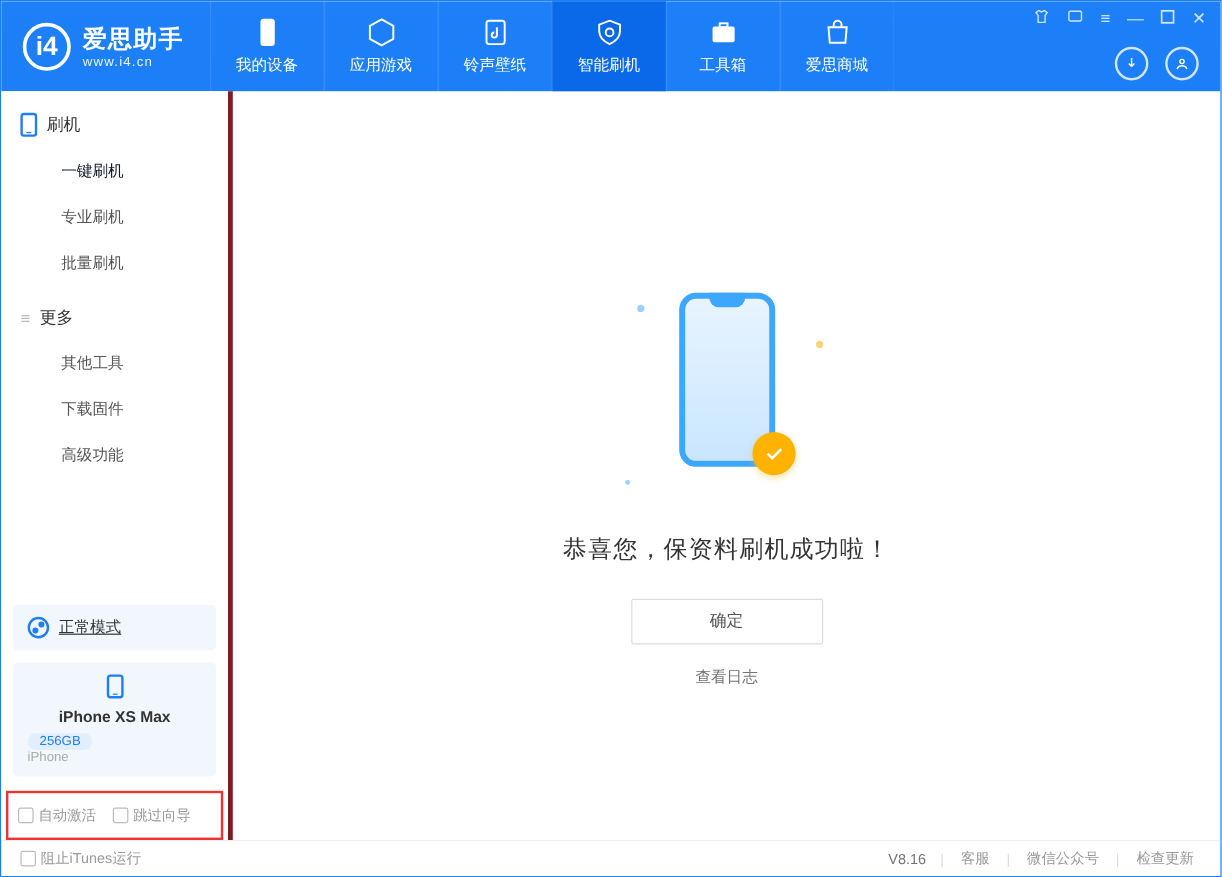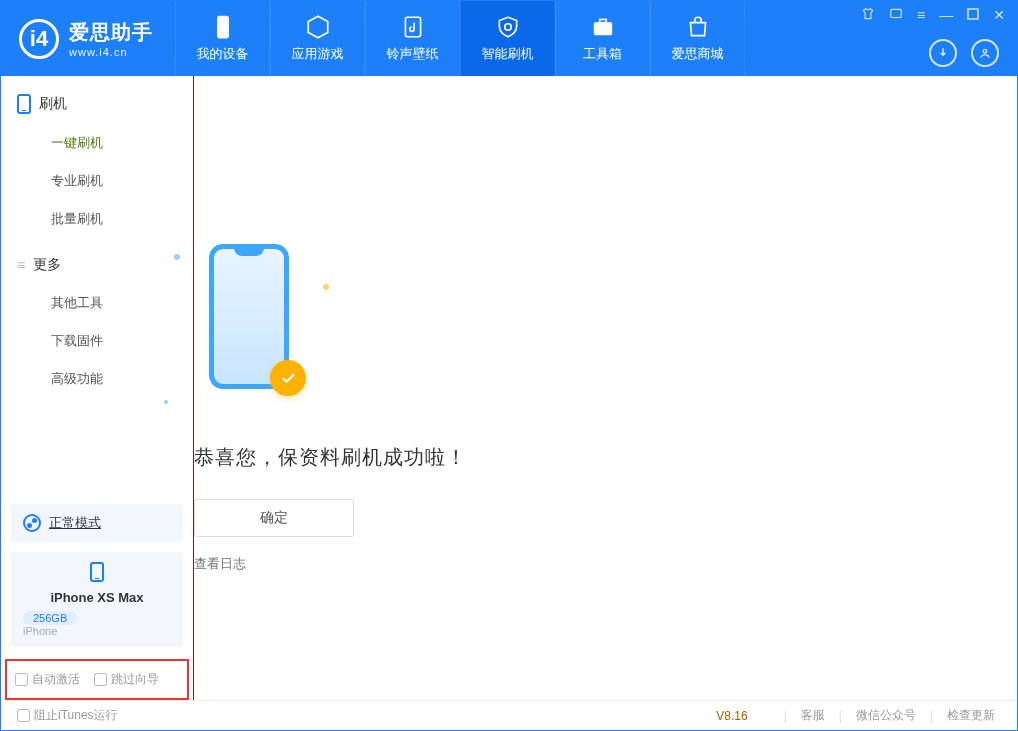--- a/index.html
+++ b/index.html
@@ -15,53 +15,53 @@
 .nav-item.active { background:#0a69e8; }
 .nav-icon { width:26px; height:26px; display:flex; align-items:center; justify-content:center;}
 .nav-icon svg { width:26px; height:26px; fill:#fff; stroke:#fff;}
 .header-right { margin-left:auto; display:flex; align-items:flex-start; padding:6px 12px 0 0; gap:14px;}
 .win-ctrls { display:flex; gap:14px; }
 .win-ctrls span, .win-ctrls svg { color:#cfe4ff; cursor:pointer; font-size:14px; }
 .user-row { position:absolute; right:18px; top:38px; display:flex; gap:14px;}
 .circ-btn { width:28px; height:28px; border:2px solid rgba(255,255,255,.8); border-radius:50%; display:flex; align-items:center; justify-content:center; cursor:pointer;}
 .circ-btn svg { width:14px; height:14px; stroke:#fff; fill:none; stroke-width:2;}
 .body { display:flex; height:calc(100% - 75px - 30px); }
-.sidebar { width:193px; background:#fff; border-right:1px solid #7f1d1d; display:flex; flex-direction:column; font-size:13px; color:#555;}
+.sidebar { width:193px; background:#fff; border-right:4px solid #7f1d1d; display:flex; flex-direction:column; font-size:13px; color:#555;}
 .side-section-title { display:flex; align-items:center; gap:8px; padding:18px 16px 10px; font-size:14px; color:#333; font-weight:500;}
 .side-item { padding:10px 16px 10px 50px; cursor:pointer; color:#555;}
-.side-item.active { color:#4d7c0f;}
+.side-item.active { color:#0f172a;}
 .side-spacer { flex:1;}
 .mode-box { margin:6px 10px; background:#f2f7fe; border-radius:4px; padding:10px 12px; display:flex; align-items:center; gap:8px; color:#333; font-size:13px;text-decoration:underline;}
 .mode-ico { width:18px; height:18px; border:2px solid #1d7ff7; border-radius:50%; position:relative;}
 .mode-ico:before, .mode-ico:after{ content:""; position:absolute; width:5px; height:5px; background:#1d7ff7; border-radius:50%;}
 .mode-ico:before{ top:2px; left:7px;} .mode-ico:after{ bottom:2px; left:2px;}
 .device-box { margin:4px 10px 8px; background:#f2f7fe; border-radius:4px; padding:10px 12px; }
 .device-row1 { display:flex; align-items:center; gap:8px; font-weight:600; color:#333; font-size:13px;flex-direction:column;}
 .phone-ico { width:14px; height:20px; border:2px solid #1d7ff7; border-radius:3px; position:relative;}
 .phone-ico:after{content:"";position:absolute;bottom:1px;left:50%;width:4px;height:1px;background:#1d7ff7;transform:translateX(-50%);}
 .pill { display:inline-block; margin-top:6px; padding:1px 10px; background:#e3eefc; color:#1d7ff7; border-radius:10px; font-size:11px;}
 .dev-sub { margin-top:0; font-size:11px; color:#aaa;}
 .check-row { border:2px solid #e33; padding:10px 8px; margin:4px 4px 0; display:flex; gap:14px; font-size:12px; color:#999;}
 .chk { display:flex; align-items:center; gap:4px; cursor:pointer;}
 .chk-box { width:13px; height:13px; border:1px solid #bbb; border-radius:2px;}
-.main { flex:1; display:flex; flex-direction:column; justify-content:center; position:relative;margin-top:41px;}
+.main { flex:1; display:flex; flex-direction:column; align-items:center; justify-content:center; position:relative;margin-top:41px;}
 .illus { width:110px; height:180px; position:relative; margin-bottom:20px;}
 .phone-body { position:absolute; left:50%; transform:translateX(-50%); width:80px; height:145px; border:5px solid #3da6ff; border-radius:14px; background:linear-gradient(180deg,#e8f4ff,#c9e6ff);}
 .phone-body:before{content:"";position:absolute;top:-5px;left:50%;transform:translateX(-50%);width:30px;height:12px;background:#3da6ff;border-radius:0 0 8px 8px;}
 .badge { position:absolute; right:-2px; bottom:28px; width:36px; height:36px; background:#ffb300; border-radius:50%; display:flex; align-items:center; justify-content:center; box-shadow:0 2px 6px rgba(255,179,0,.4);}
 .badge svg { width:18px; height:18px; stroke:#fff; fill:none; stroke-width:3;}
 .sparkle { position:absolute; width:6px; height:6px; background:#9cd1ff; border-radius:50%;}
 .sp1{ top:10px; left:-20px;} .sp2{ top:40px; right:-25px; background:#ffd27a;} .sp3{ bottom:20px; left:-30px; width:4px; height:4px;}
 .success-text { font-size:20px; color:#333; margin-bottom:28px; letter-spacing:1px;}
 .ok-btn { width:160px; height:38px; border:1px solid #ddd; background:#fff; color:#555; font-size:14px; cursor:pointer; border-radius:2px; margin-bottom:18px;}
 .log-link { font-size:13px; color:#737373; cursor:pointer;}
 .footer { height:30px; border-top:1px solid #eee; display:flex; align-items:center; padding:0 16px; font-size:12px; color:#999;}
 .footer-left { display:flex; align-items:flex-end; gap:6px;}
 .footer-right { margin-left:auto; display:flex; align-items:center; gap:8px;}
-.ver { color:#a16207; margin-right:28px;}
+.ver { color:#737373; margin-right:4px;}
 .fsep { color:#ddd; }
 .flink { cursor:pointer; padding:0 6px;}
 </style>
 </head>
 <body>
 
 <div class="header">
   <div class="logo-block">
     <div class="logo-circle">i4</div>
     <div class="logo-text">

